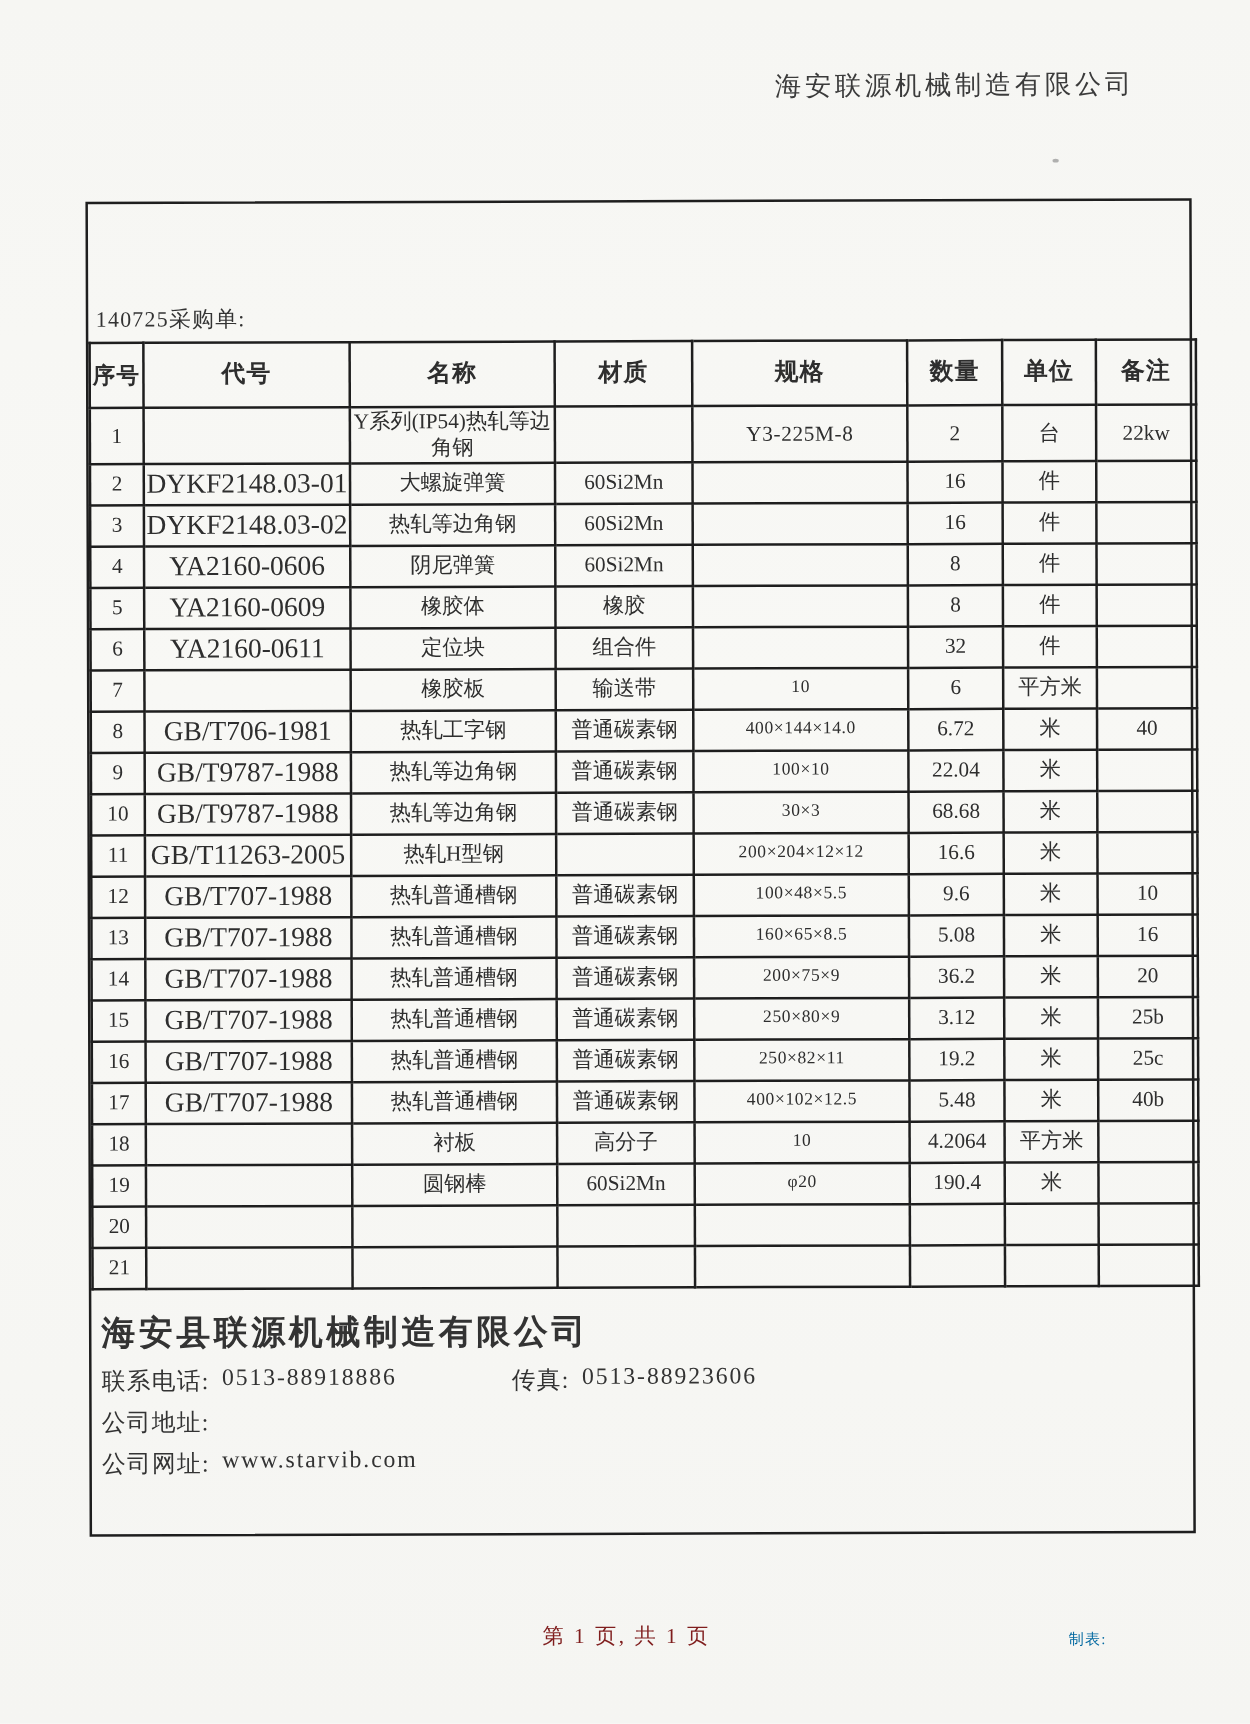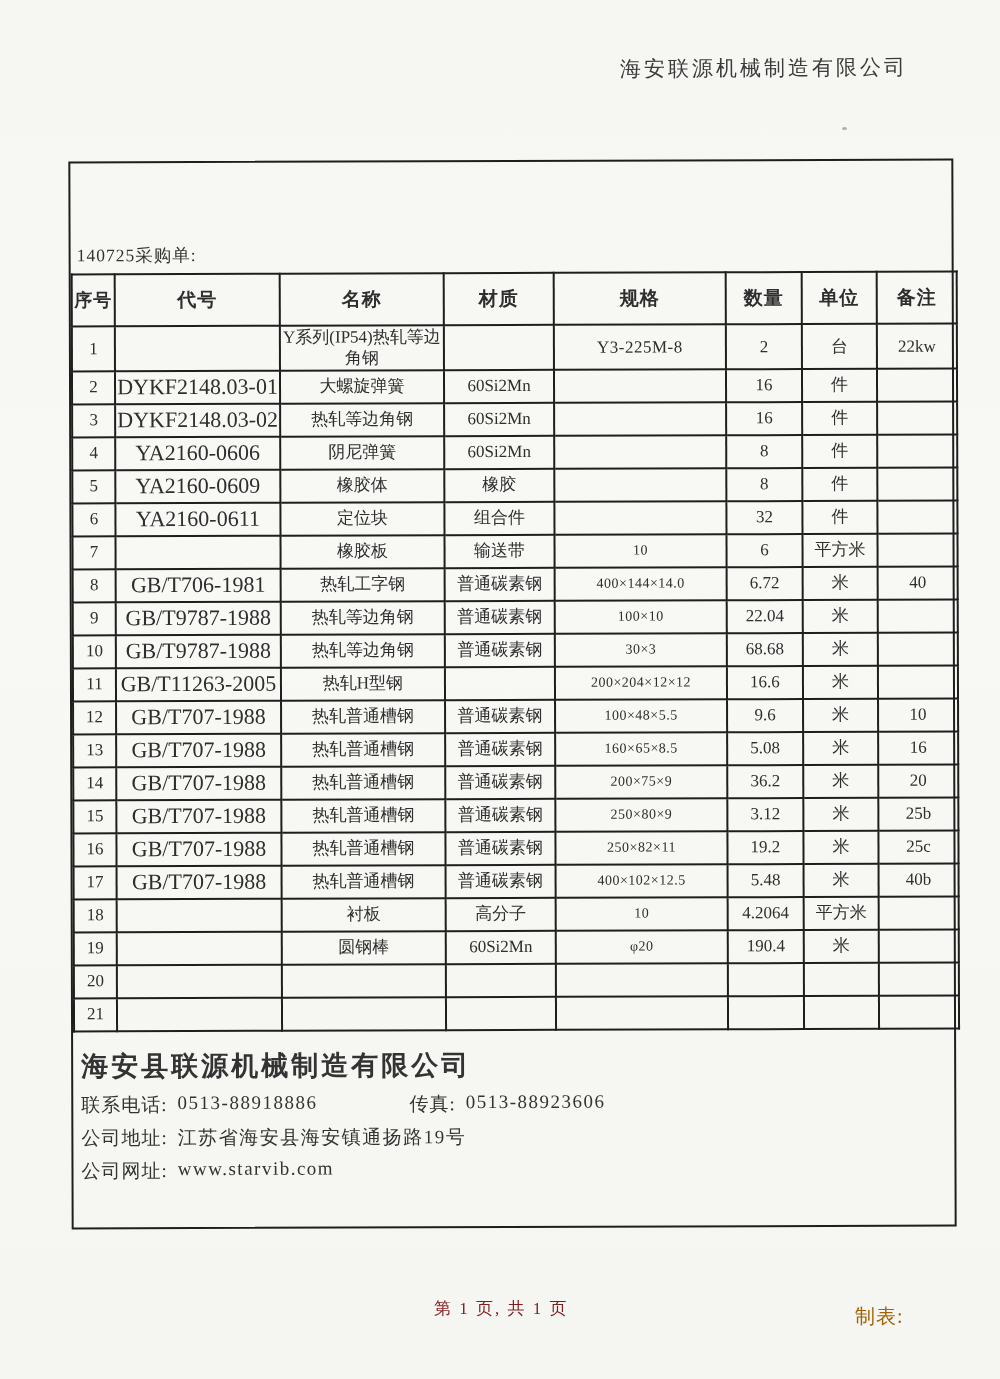--- a/index.html
+++ b/index.html
@@ -107,21 +107,21 @@
   
   .page-info {
     position: absolute;
     left: 434px; top: 1297px;
     font-size: 17px; color: #7f1d1d;
     letter-spacing: 2px;
   }
   .tabulator {
     position: absolute;
     left: 855px; top: 1303px;
-    font-size: 20px; color: #a16207;
+    font-size: 12px; color: #0369a1;
     letter-spacing: 1px;
   }
 </style>
 </head>
 <body>
 
 <div class="letterhead">海安联源机械制造有限公司</div>
 <div class="scan-dot"></div>
 
 <div class="doc-box">
@@ -368,21 +368,20 @@
   <div class="footer-block">
     <div class="company-name">海安县联源机械制造有限公司</div>
     <div class="contact-line">
       <span>联系电话:</span>
       <span class="val">0513-88918886</span>
       <span class="seg2">传真:</span>
       <span class="val">0513-88923606</span>
     </div>
     <div class="contact-line">
       <span>公司地址:</span>
-      <span class="val">江苏省海安县海安镇通扬路19号</span>
     </div>
     <div class="contact-line">
       <span>公司网址:</span>
       <span class="val">www.starvib.com</span>
     </div>
   </div>
 
 </div>
 
 <div class="page-info">第 1 页, 共 1 页</div>

